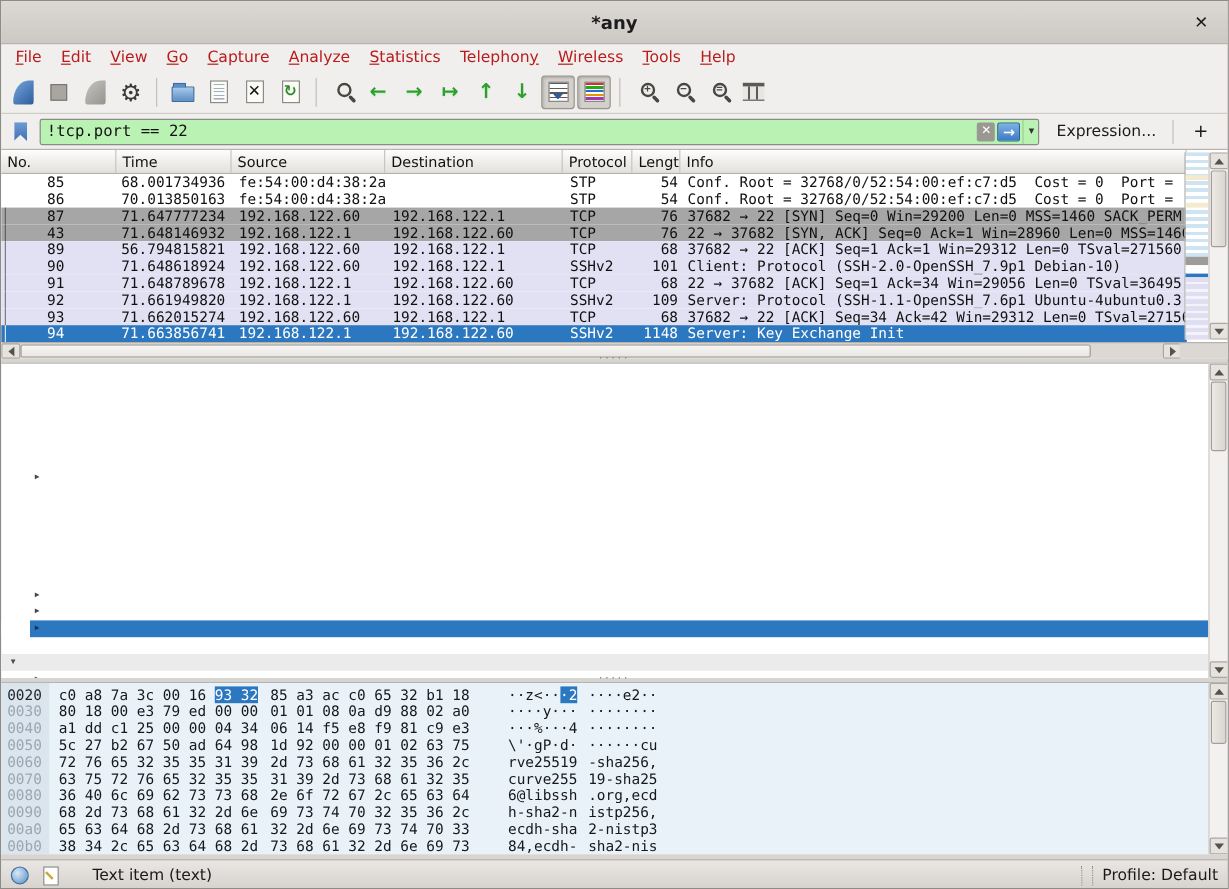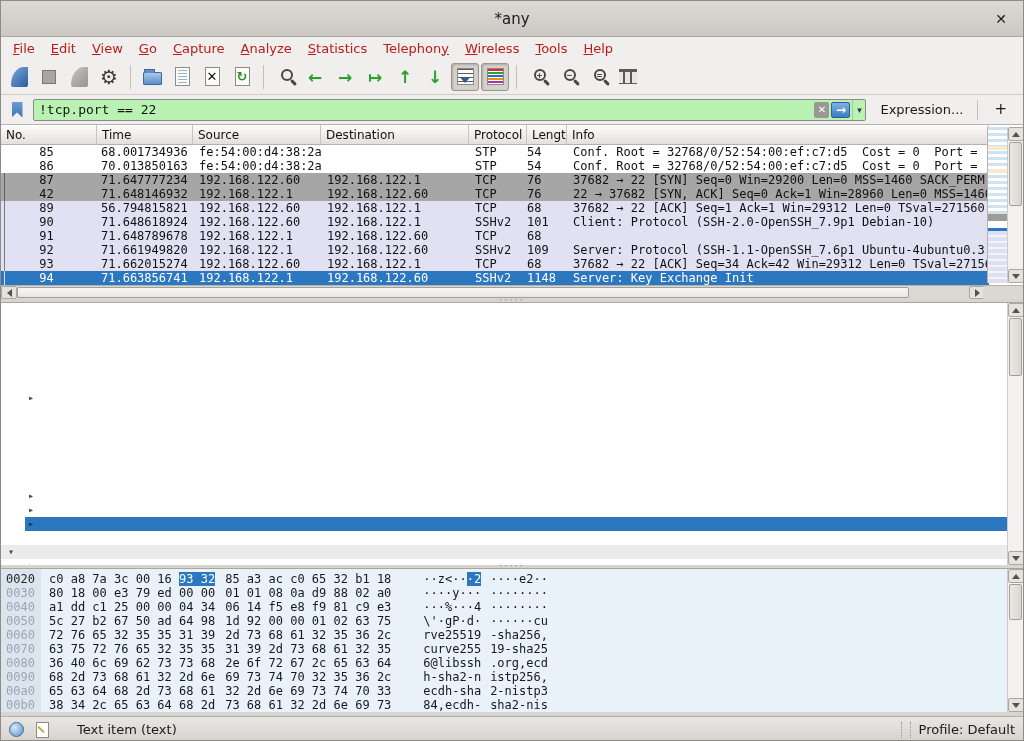--- a/index.html
+++ b/index.html
@@ -4,21 +4,21 @@
 <style>
 :root{
   --accent:#2b77c0; --rowGray:#a6a6a6; --rowLav:#e2e1f4; --filterGreen:#b9f2b2;
   --hexBg:#eaf2f9; --hexOffsetBg:#dbe5ee; --chrome:#f0efed; --chromeDark:#d8d5d1;
 }
 *{box-sizing:border-box;margin:0;padding:0}
 body{font-family:"DejaVu Sans", sans-serif;background:#555;}
 .win{position:relative;width:1024px;height:741px;background:var(--chrome);overflow:hidden;border:1px solid #8e8a86}
 
 .titlebar{position:absolute;top:0;left:0;right:0;height:36px;background:linear-gradient(#dcd9d5,#ccc9c5);border-bottom:1px solid #aaa6a2;display:flex;align-items:center;justify-content:center}
-.title{font-size:15px;font-weight:normal;color:#1c1c1c}
+.title{font-size:15px;font-weight:bold;color:#1c1c1c}
 .closebtn{position:absolute;right:12px;top:8px;width:20px;height:20px;display:flex;align-items:center;justify-content:center;font-size:14px;color:#1c1c1c;cursor:default}
 
 .menubar{position:absolute;top:36px;left:0;right:0;height:22px;background:var(--chrome);display:flex;align-items:center;padding-left:4px}
 .mitem{padding:2px 8px;font-size:13px;color:#b91c1c;white-space:nowrap}
 .mitem u{text-decoration:underline}
 
 .toolbar{position:absolute;top:58px;left:0;right:0;height:36px;background:var(--chrome);border-bottom:1px solid #d0cdc9;display:flex;align-items:center;padding-left:4px;gap:2px}
 .tbtn{width:28px;height:28px;display:flex;align-items:center;justify-content:center;border-radius:3px;position:relative}
 .tbtn.sep{width:1px;height:24px;background:#c3bfbb;margin:0 5px;border-radius:0}
 .tbtn.pressed{background:#d4d1cc;border:1px solid #9a968f;box-shadow:inset 1px 1px 2px rgba(0,0,0,.18)}
@@ -55,21 +55,21 @@
 
 .plist{position:absolute;top:124px;left:0;right:0;height:174px;background:#fff}
 .phead{position:absolute;top:0;left:0;width:988px;height:20px;display:grid;grid-template-columns:96px 96px 128px 148px 58px 40px 1fr;background:linear-gradient(#fdfdfc,#e3e0dc);border-bottom:1px solid #b5b1ad}
 .pcol{font-size:12px;color:#111;padding:3px 0 0 5px;border-right:1px solid #c8c4c0;overflow:hidden;white-space:nowrap}
 .prows{position:absolute;top:20px;left:0;width:988px;height:140px;font:12px/14px "DejaVu Sans Mono",monospace}
 .prow{display:grid;grid-template-columns:96px 96px 128px 148px 58px 40px 1fr;height:14px;white-space:pre;position:relative;color:#111}
 .prow>span{overflow:hidden}
 .c-no{text-align:center;padding-right:5px}
 .c-time{padding-left:4px}
 .c-src,.c-dst,.c-proto,.c-info{padding-left:6px}
-.c-len{text-align:left;padding-right:2px}
+.c-len{text-align:right;padding-right:2px}
 .prow.stp{background:#fff}
 .prow.syn{background:var(--rowGray)}
 .prow.tcp{background:var(--rowLav)}
 .prow.sel{background:var(--accent);color:#fff}
 .prow.rel::before{content:"";position:absolute;left:3px;top:0;bottom:0;width:1px;background:rgba(40,40,40,.55)}
 .prow.sel.rel::before{background:rgba(255,255,255,.8)}
 
 .minimap{position:absolute;top:2px;right:16px;width:20px;height:156px;background:repeating-linear-gradient(#cfe4f3 0 3px,#ffffff 3px 6px);border-left:1px solid #b5b1ad}
 .mm-band{position:absolute;left:0;right:0}
 .mm-y1{top:12%;height:4px;background:#f3ead0}
@@ -284,21 +284,21 @@
         <div class="prow syn rel">
         <span class="c-no">87</span>
         <span class="c-time">71.647777234</span>
         <span class="c-src">192.168.122.60</span>
         <span class="c-dst">192.168.122.1</span>
         <span class="c-proto">TCP</span>
         <span class="c-len">76</span>
         <span class="c-info">37682 → 22 [SYN] Seq=0 Win=29200 Len=0 MSS=1460 SACK_PERM</span>
       </div>
         <div class="prow syn rel">
-        <span class="c-no">42</span>
+        <span class="c-no">43</span>
         <span class="c-time">71.648146932</span>
         <span class="c-src">192.168.122.1</span>
         <span class="c-dst">192.168.122.60</span>
         <span class="c-proto">TCP</span>
         <span class="c-len">76</span>
         <span class="c-info">22 → 37682 [SYN, ACK] Seq=0 Ack=1 Win=28960 Len=0 MSS=1460</span>
       </div>
         <div class="prow tcp rel">
         <span class="c-no">89</span>
         <span class="c-time">56.794815821</span>
@@ -317,20 +317,21 @@
         <span class="c-len">101</span>
         <span class="c-info">Client: Protocol (SSH-2.0-OpenSSH_7.9p1 Debian-10)</span>
       </div>
         <div class="prow tcp rel">
         <span class="c-no">91</span>
         <span class="c-time">71.648789678</span>
         <span class="c-src">192.168.122.1</span>
         <span class="c-dst">192.168.122.60</span>
         <span class="c-proto">TCP</span>
         <span class="c-len">68</span>
+        <span class="c-info">22 → 37682 [ACK] Seq=1 Ack=34 Win=29056 Len=0 TSval=36495</span>
       </div>
         <div class="prow tcp rel">
         <span class="c-no">92</span>
         <span class="c-time">71.661949820</span>
         <span class="c-src">192.168.122.1</span>
         <span class="c-dst">192.168.122.60</span>
         <span class="c-proto">SSHv2</span>
         <span class="c-len">109</span>
         <span class="c-info">Server: Protocol (SSH-1.1-OpenSSH_7.6p1 Ubuntu-4ubuntu0.3</span>
       </div>

